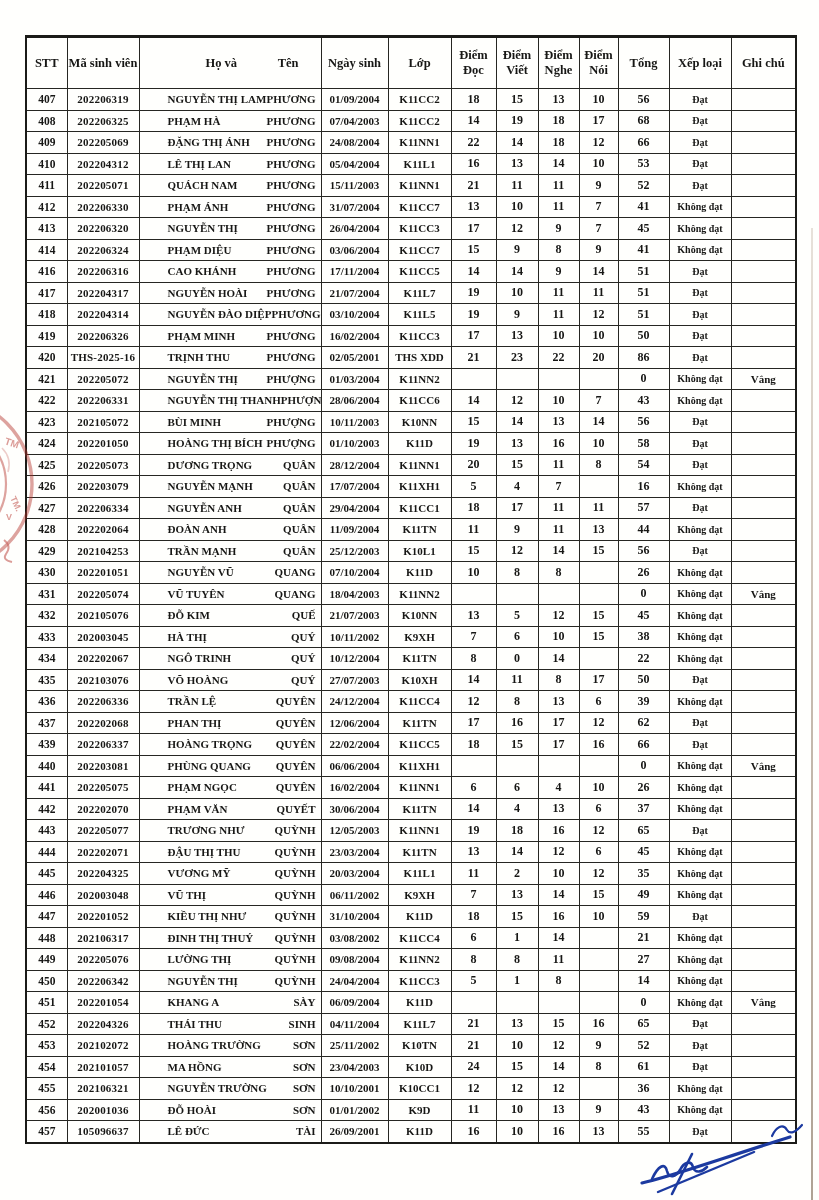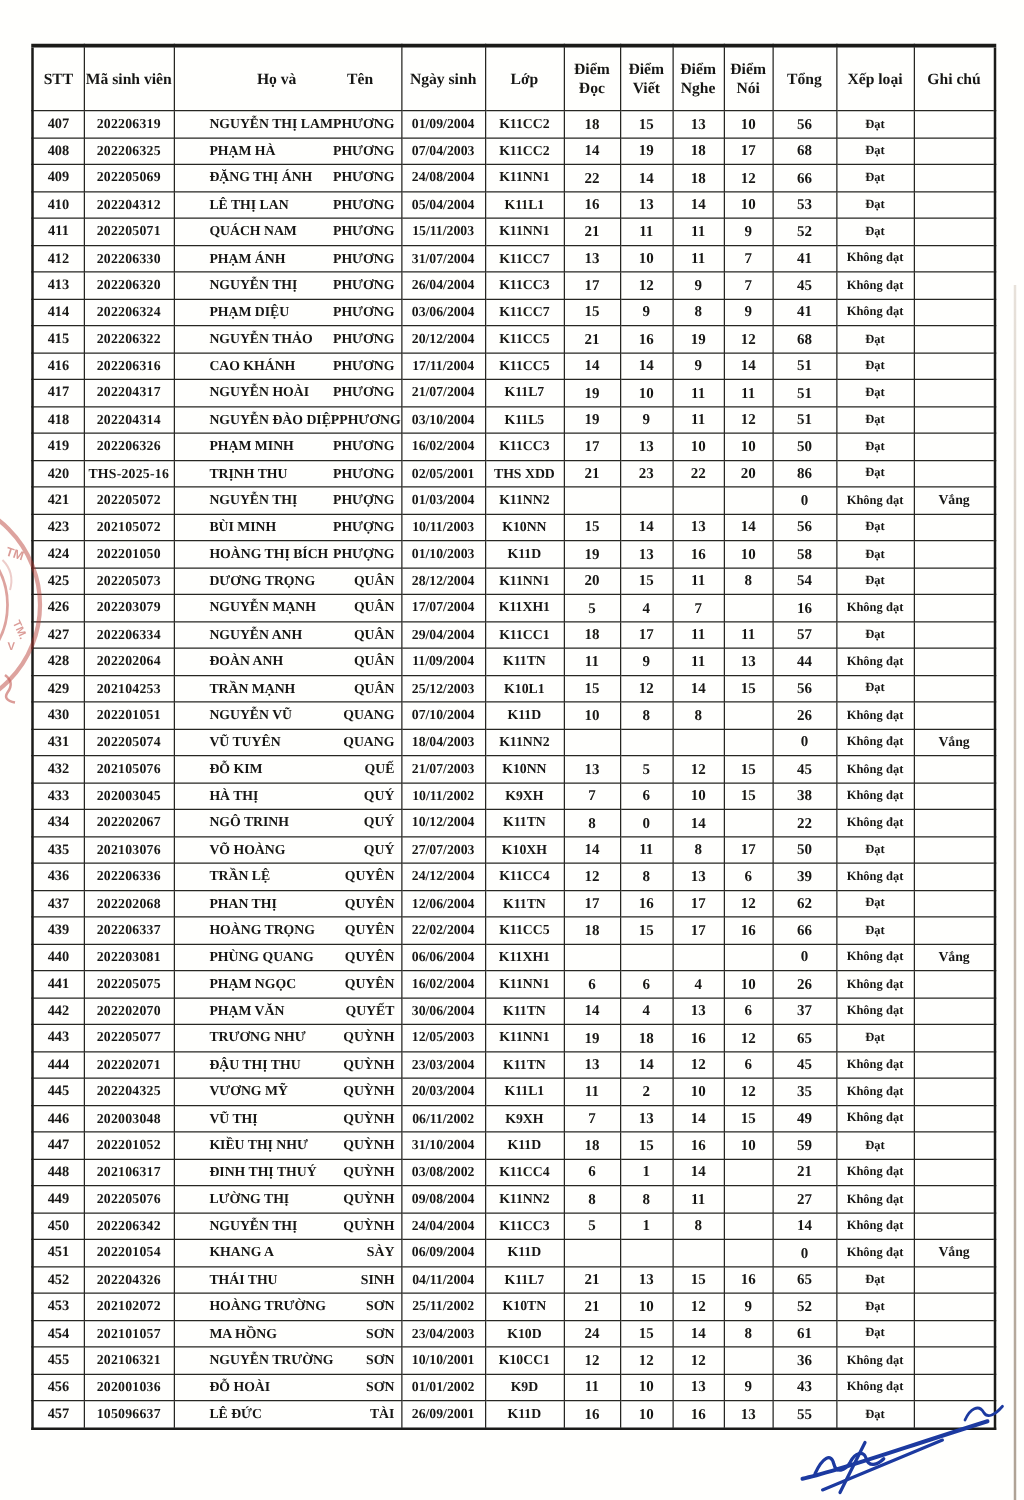--- a/index.html
+++ b/index.html
@@ -262,39 +262,20 @@
           <td class="c-lop">K11CC7</td>
           <td class="c-doc">15</td>
           <td class="c-viet">9</td>
           <td class="c-nghe">8</td>
           <td class="c-noi">9</td>
           <td class="c-tong">41</td>
           <td class="c-xl">Không đạt</td>
           <td class="c-gc"></td>
         </tr>
         <tr>
-          <td class="c-stt">415</td>
-          <td class="c-ma">202206322</td>
-          <td class="c-hoten">
-            <div class="nm">
-              <span class="ho">NGUYỄN THẢO</span>
-              <span class="ten">PHƯƠNG</span>
-            </div>
-          </td>
-          <td class="c-ns">20/12/2004</td>
-          <td class="c-lop">K11CC5</td>
-          <td class="c-doc">21</td>
-          <td class="c-viet">16</td>
-          <td class="c-nghe">19</td>
-          <td class="c-noi">12</td>
-          <td class="c-tong">68</td>
-          <td class="c-xl">Đạt</td>
-          <td class="c-gc"></td>
-        </tr>
-        <tr>
           <td class="c-stt">416</td>
           <td class="c-ma">202206316</td>
           <td class="c-hoten">
             <div class="nm">
               <span class="ho">CAO KHÁNH</span>
               <span class="ten">PHƯƠNG</span>
             </div>
           </td>
           <td class="c-ns">17/11/2004</td>
           <td class="c-lop">K11CC5</td>
@@ -393,20 +374,39 @@
           </td>
           <td class="c-ns">01/03/2004</td>
           <td class="c-lop">K11NN2</td>
           <td class="c-doc"></td>
           <td class="c-viet"></td>
           <td class="c-nghe"></td>
           <td class="c-noi"></td>
           <td class="c-tong">0</td>
           <td class="c-xl">Không đạt</td>
           <td class="c-gc">Vắng</td>
+        </tr>
+        <tr>
+          <td class="c-stt">422</td>
+          <td class="c-ma">202206331</td>
+          <td class="c-hoten">
+            <div class="nm">
+              <span class="ho">NGUYỄN THỊ THANH</span>
+              <span class="ten">PHƯỢNG</span>
+            </div>
+          </td>
+          <td class="c-ns">28/06/2004</td>
+          <td class="c-lop">K11CC6</td>
+          <td class="c-doc">14</td>
+          <td class="c-viet">12</td>
+          <td class="c-nghe">10</td>
+          <td class="c-noi">7</td>
+          <td class="c-tong">43</td>
+          <td class="c-xl">Không đạt</td>
+          <td class="c-gc"></td>
         </tr>
         <tr>
           <td class="c-stt">423</td>
           <td class="c-ma">202105072</td>
           <td class="c-hoten">
             <div class="nm">
               <span class="ho">BÙI MINH</span>
               <span class="ten">PHƯỢNG</span>
             </div>
           </td>

